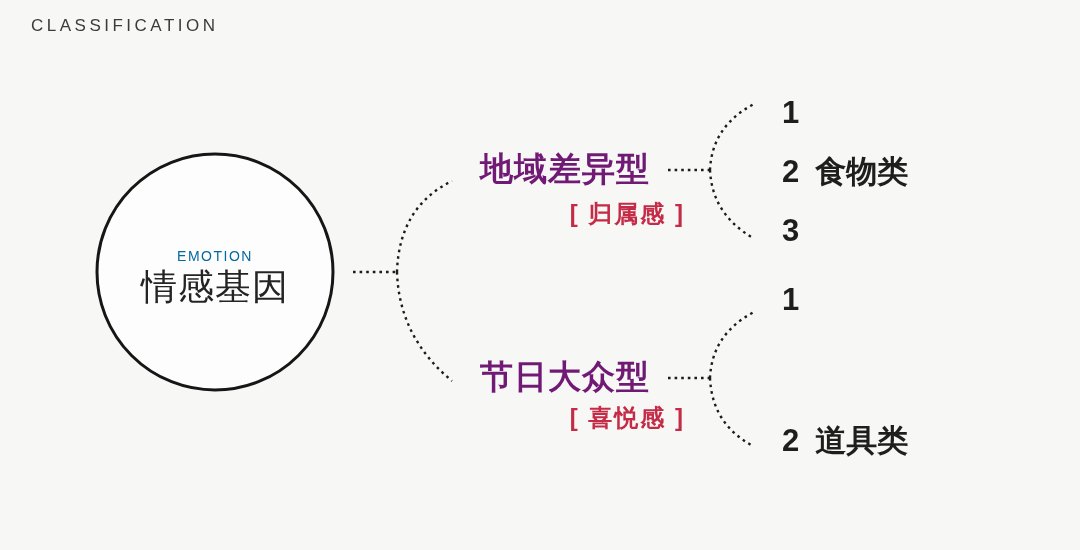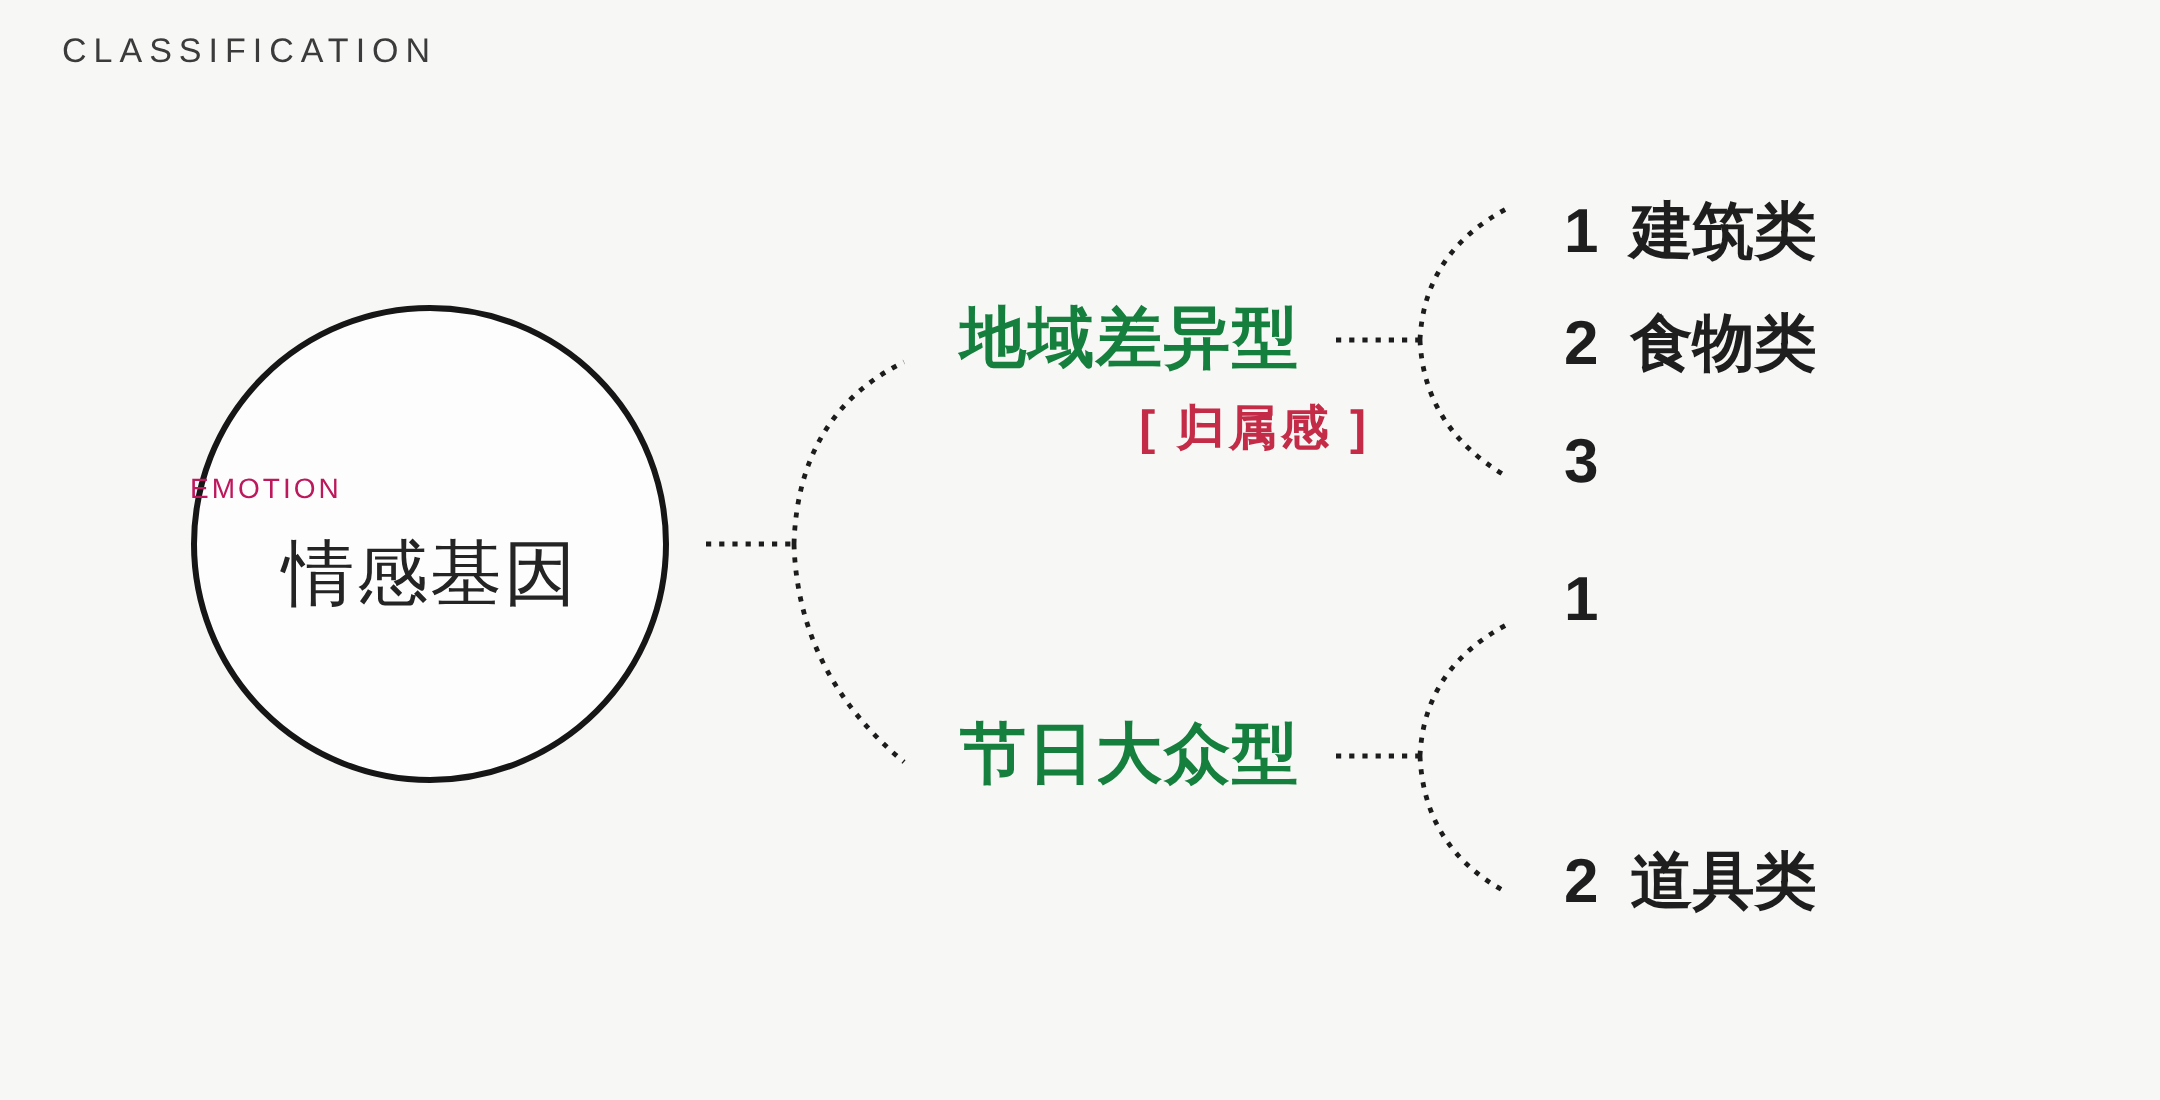--- a/index.html
+++ b/index.html
@@ -26,32 +26,32 @@
     white-space: nowrap;
   }
   .hdr-sub {
     margin-top: 10px;
     font-size: 15px;
     letter-spacing: 3.5px;
     color: #474747;
     white-space: nowrap;
   }
   .root-en {
-    position: absolute; left: 95px; top: 236px; width: 240px;
-    text-align: left; font-size: 14px; letter-spacing: 1.5px; color: #be185d;
+    position: absolute; left: 95px; top: 248px; width: 240px;
+    text-align: center; font-size: 14px; letter-spacing: 1.5px; color: #0369a1;
   }
   .root-zh {
     position: absolute; left: 95px; top: 263px; width: 240px;
     text-align: center; font-size: 36px; font-weight: 400; color: #242424;
     letter-spacing: 1px; white-space: nowrap;
   }
   .branch-name {
     position: absolute; left: 445px; width: 240px;
     text-align: center; font-size: 33px; font-weight: 700;
-    color: #15803d; letter-spacing: 1px; white-space: nowrap;
+    color: #701a75; letter-spacing: 1px; white-space: nowrap;
   }
   .branch-emotion {
     position: absolute; left: 445px; width: 240px;
     text-align: right; font-size: 24px; font-weight: 700;
     letter-spacing: 2px; white-space: nowrap;
   }
   #branch1-name { top: 147px; }
   #branch1-emotion { top: 198px; }
   #branch2-name { top: 355px; }
   #branch2-emotion { top: 402px; }
@@ -100,24 +100,24 @@
     <div class="hdr-title">CLASSIFICATION</div>
   </div>
 
   <div class="root-en">EMOTION</div>
   <div class="root-zh">情感基因</div>
 
   <div class="branch-name" id="branch1-name">地域差异型</div>
   <div class="branch-emotion" id="branch1-emotion" style="color: rgb(196, 43, 71);">[ 归属感 ]</div>
 
   <div class="branch-name" id="branch2-name">节日大众型</div>
+  <div class="branch-emotion" id="branch2-emotion" style="color: rgb(196, 43, 71);">[ 喜悦感 ]</div>
 
   <div class="leaf" id="leaf-1-1">
     <span class="num">1</span>
-    <span>建筑类</span>
   </div>
   <div class="leaf" id="leaf-1-2">
     <span class="num">2</span>
     <span>食物类</span>
   </div>
   <div class="leaf" id="leaf-1-3">
     <span class="num">3</span>
   </div>
   <div class="leaf" id="leaf-2-1">
     <span class="num">1</span>

